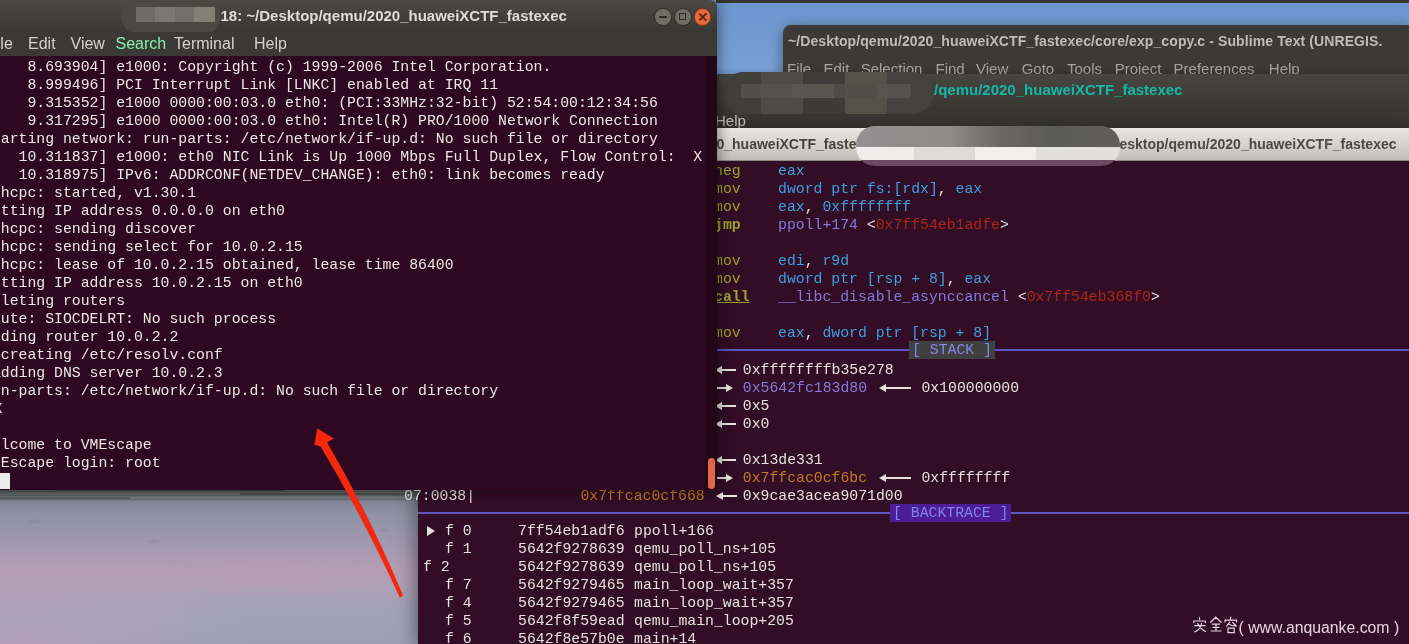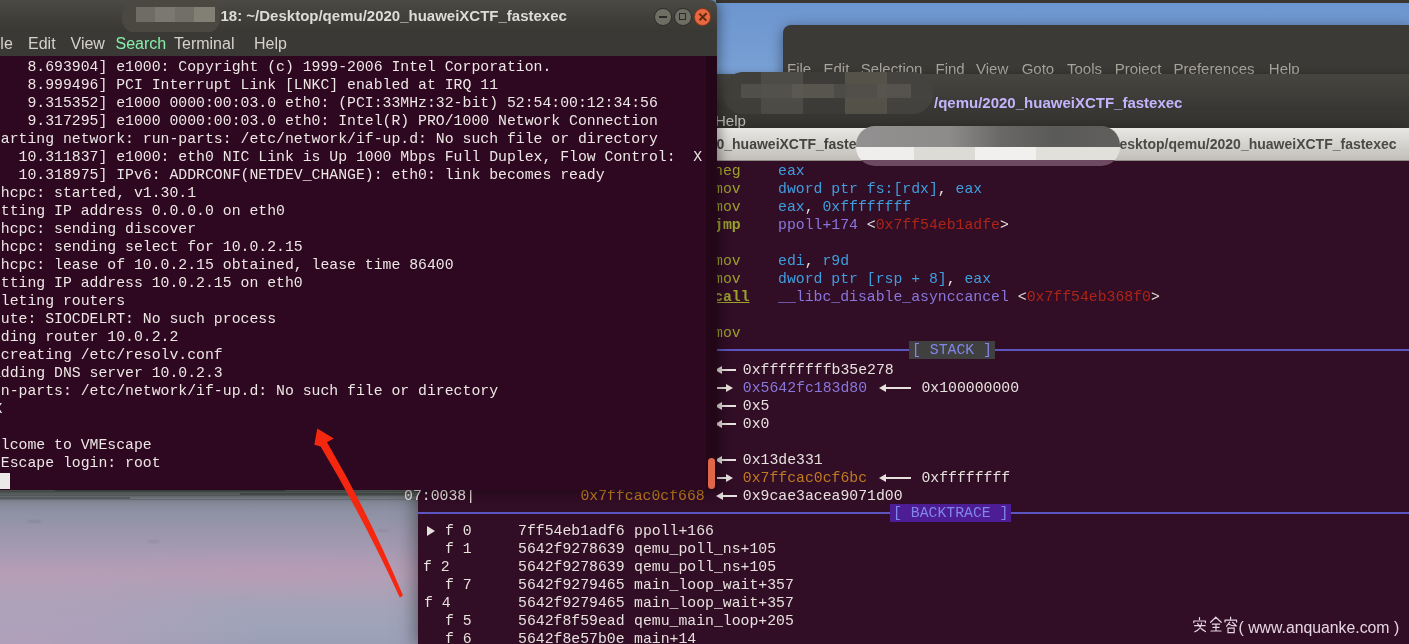--- a/index.html
+++ b/index.html
@@ -27,34 +27,35 @@
 <div class="abs" style="left:55px;top:489.5px;width:230px;height:1.5px;background:rgba(25,32,30,0.4);filter:blur(0.5px)"></div>
 <div class="abs" style="left:240px;top:493px;width:170px;height:1.5px;background:rgba(25,32,30,0.32);filter:blur(0.5px)"></div>
 <div class="abs" style="left:0px;top:497px;width:130px;height:1.5px;background:rgba(25,32,30,0.28);filter:blur(0.5px)"></div>
 <div class="abs" style="left:0;top:545px;width:419px;height:60px;background:linear-gradient(180deg,rgba(195,150,180,0) 0%,rgba(196,152,178,0.33) 45%,rgba(195,150,180,0) 100%)"></div>
 <div class="abs" style="left:28px;top:521px;width:12px;height:1.2px;background:rgba(50,55,62,0.28);filter:blur(1px)"></div>
 <div class="abs" style="left:148px;top:541px;width:11px;height:1.2px;background:rgba(50,55,62,0.24);filter:blur(1px)"></div>
 <div class="abs" style="left:378px;top:530px;width:10px;height:1.2px;background:rgba(50,55,62,0.24);filter:blur(1px)"></div>
 <div class="abs" style="left:0;top:560px;width:260px;height:84px;background:radial-gradient(ellipse at 10% 100%,rgba(200,160,190,0.5),rgba(200,160,190,0) 70%)"></div>
 <div class="abs" style="left:140px;top:540px;width:260px;height:60px;background:radial-gradient(ellipse at 50% 50%,rgba(190,150,180,0.25),rgba(190,150,180,0) 70%)"></div>
 <div class="abs" style="left:783px;top:25px;width:628px;height:115px;background:#3b3a36;border-radius:8px 0 0 0;box-shadow:0 3px 14px rgba(0,0,0,0.45)">
+<div class="abs" style="left:5px;top:8px;color:#bfbcb4;font-weight:bold;font-size:14px;white-space:pre;letter-spacing:0.1px">~/Desktop/qemu/2020_huaweiXCTF_fastexec/core/exp_copy.c - Sublime Text (UNREGIS.</div>
 <div class="abs" style="left:4px;top:34.5px;color:#a8a59d;font-size:15px;white-space:pre">File</div>
 <div class="abs" style="left:40.5px;top:34.5px;color:#a8a59d;font-size:15px;white-space:pre">Edit</div>
 <div class="abs" style="left:77.70000000000005px;top:34.5px;color:#a8a59d;font-size:15px;white-space:pre">Selection</div>
 <div class="abs" style="left:152.5px;top:34.5px;color:#a8a59d;font-size:15px;white-space:pre">Find</div>
 <div class="abs" style="left:193px;top:34.5px;color:#a8a59d;font-size:15px;white-space:pre">View</div>
 <div class="abs" style="left:238.70000000000005px;top:34.5px;color:#a8a59d;font-size:15px;white-space:pre">Goto</div>
 <div class="abs" style="left:284px;top:34.5px;color:#a8a59d;font-size:15px;white-space:pre">Tools</div>
 <div class="abs" style="left:331.70000000000005px;top:34.5px;color:#a8a59d;font-size:15px;white-space:pre">Project</div>
 <div class="abs" style="left:390.5999999999999px;top:34.5px;color:#a8a59d;font-size:15px;white-space:pre">Preferences</div>
 <div class="abs" style="left:485.79999999999995px;top:34.5px;color:#a8a59d;font-size:15px;white-space:pre">Help</div>
 </div>
 <div class="abs" style="left:690px;top:74px;width:719px;height:62px;background:#3a3834;border-radius:8px 0 0 0;box-shadow:0 2px 10px rgba(0,0,0,0.4)">
 <div class="abs" style="left:0;top:0;width:719px;height:32px;background:linear-gradient(180deg,#474540 0%,#3c3a36 90%)"></div>
-<div class="abs" style="left:244px;top:20px;color:#c4b5fd;font-weight:bold;font-size:15px;white-space:pre">/qemu/2020_huaweiXCTF_fastexec</div>
+<div class="abs" style="left:244px;top:7px;color:#14b8a6;font-weight:bold;font-size:15px;white-space:pre">/qemu/2020_huaweiXCTF_fastexec</div>
 <div class="abs" style="left:33px;top:-2px;width:210px;height:42px;border-radius:21px;overflow:hidden;background:#45433e">
       <div class="abs" style="left:0;top:0;width:100%;height:100%;background:linear-gradient(90deg,#413f3a 0%,#413f3a 18%,#4e4c47 18%,#4e4c47 38%,#3e3c38 38%,#3e3c38 58%,#555249 58%,#555249 78%,#454340 78%);"></div>
       <div class="abs" style="left:18px;top:12px;width:170px;height:14px;background:linear-gradient(90deg,#54524c 0%,#54524c 30%,#5d5a53 30%,#5d5a53 55%,#504e48 55%,#504e48 80%,#585550 80%);opacity:.85"></div>
     </div>
 <div class="abs" style="left:25px;top:38px;color:#cfccc5;font-size:15px;white-space:pre">Help</div>
 </div>
 <div class="abs" style="left:417.5px;top:127.5px;width:993px;height:516.5px;background:#310d26;box-shadow:0 4px 20px rgba(0,0,0,0.55)">
 <div class="abs" style="left:0;top:0;width:993px;height:32px;background:linear-gradient(180deg,#e9e7e4 0%,#d7d5d1 45%,#c2bfba 100%);border-bottom:1px solid #8f8b84"></div>
 <div class="abs" style="left:299px;top:8px;color:#45443f;font-weight:bold;font-size:14px;white-space:pre">0_huaweiXCTF_faste.</div>
 <div class="abs" style="left:702px;top:8px;color:#4b4a45;font-weight:bold;font-size:14px;white-space:pre">esktop/qemu/2020_huaweiXCTF_fastexec</div>
@@ -73,20 +74,21 @@
     <span class="gln" style="left:778px;top:198px"><span class="b">eax</span><span class="w">, </span><span class="b">0xffffffff</span></span>
 <span class="gln m" style="left:714px;top:216px;font-weight:bold;">jmp</span>
     <span class="gln" style="left:778px;top:216px"><span class="v">ppoll+174</span><span class="w"> &lt;</span><span class="r">0x7ff54eb1adfe</span><span class="w">&gt;</span></span>
 <span class="gln m" style="left:714px;top:252px;">mov</span>
     <span class="gln" style="left:778px;top:252px"><span class="b">edi</span><span class="w">, </span><span class="b">r9d</span></span>
 <span class="gln m" style="left:714px;top:270px;">mov</span>
     <span class="gln" style="left:778px;top:270px"><span class="b">dword ptr [rsp + 8]</span><span class="w">, </span><span class="b">eax</span></span>
 <span class="gln m" style="left:714px;top:288px;font-weight:bold;text-decoration:underline;">call</span>
     <span class="gln" style="left:778px;top:288px"><span class="v">__libc_disable_asynccancel</span><span class="w"> &lt;</span><span class="r">0x7ff54eb368f0</span><span class="w">&gt;</span></span>
 <span class="gln m" style="left:714px;top:324px;">mov</span>
+    <span class="gln" style="left:778px;top:324px"><span class="b">eax</span><span class="w">, </span><span class="b">dword ptr [rsp + 8]</span></span>
 <div class="abs" style="left:417.5px;top:349px;width:992px;height:2px;background:#5d55c0"></div>
 <span class="gln" style="left:909px;top:341px;color:#8286e8;background:#404040;padding:0 3px">[ STACK ]</span>
 <span class="al" style="left:715px;top:361px"></span>
     <span class="gln w" style="left:742.8px;top:361px">0xffffffffb35e278</span>
 <span class="ar" style="left:711px;top:379px"></span>
     <span class="gln v" style="left:742.8px;top:379px">0x5642fc183d80</span>
     <span class="alw" style="left:878.6px;top:379px"></span>
     <span class="gln w" style="left:921.4px;top:379px">0x100000000</span>
 <span class="al" style="left:715px;top:397px"></span>
     <span class="gln w" style="left:742.8px;top:397px">0x5</span>
@@ -110,21 +112,21 @@
     <span class="gln w" style="left:634px;top:522px">ppoll+166</span>
 <span class="gln w" style="left:445px;top:540px">f 1</span>
     <span class="gln w" style="left:518px;top:540px">5642f9278639</span>
     <span class="gln w" style="left:634px;top:540px">qemu_poll_ns+105</span>
 <span class="gln w" style="left:423px;top:558px">f 2</span>
     <span class="gln w" style="left:518px;top:558px">5642f9278639</span>
     <span class="gln w" style="left:634px;top:558px">qemu_poll_ns+105</span>
 <span class="gln w" style="left:445px;top:576px">f 7</span>
     <span class="gln w" style="left:518px;top:576px">5642f9279465</span>
     <span class="gln w" style="left:634px;top:576px">main_loop_wait+357</span>
-<span class="gln w" style="left:424px;top:594px">f 4</span>
+<span class="gln w" style="left:445px;top:594px">f 4</span>
     <span class="gln w" style="left:518px;top:594px">5642f9279465</span>
     <span class="gln w" style="left:634px;top:594px">main_loop_wait+357</span>
 <span class="gln w" style="left:445px;top:612px">f 5</span>
     <span class="gln w" style="left:518px;top:612px">5642f8f59ead</span>
     <span class="gln w" style="left:634px;top:612px">qemu_main_loop+205</span>
 <span class="gln w" style="left:445px;top:630px">f 6</span>
     <span class="gln w" style="left:518px;top:630px">5642f8e57b0e</span>
     <span class="gln w" style="left:634px;top:630px">main+14</span>
 </div>
 <div class="abs" style="left:-18px;top:0;width:734.5px;height:490px;z-index:10;border-radius:7px 7px 0 0;overflow:hidden;box-shadow:3px 2px 12px rgba(0,0,0,0.38)">

